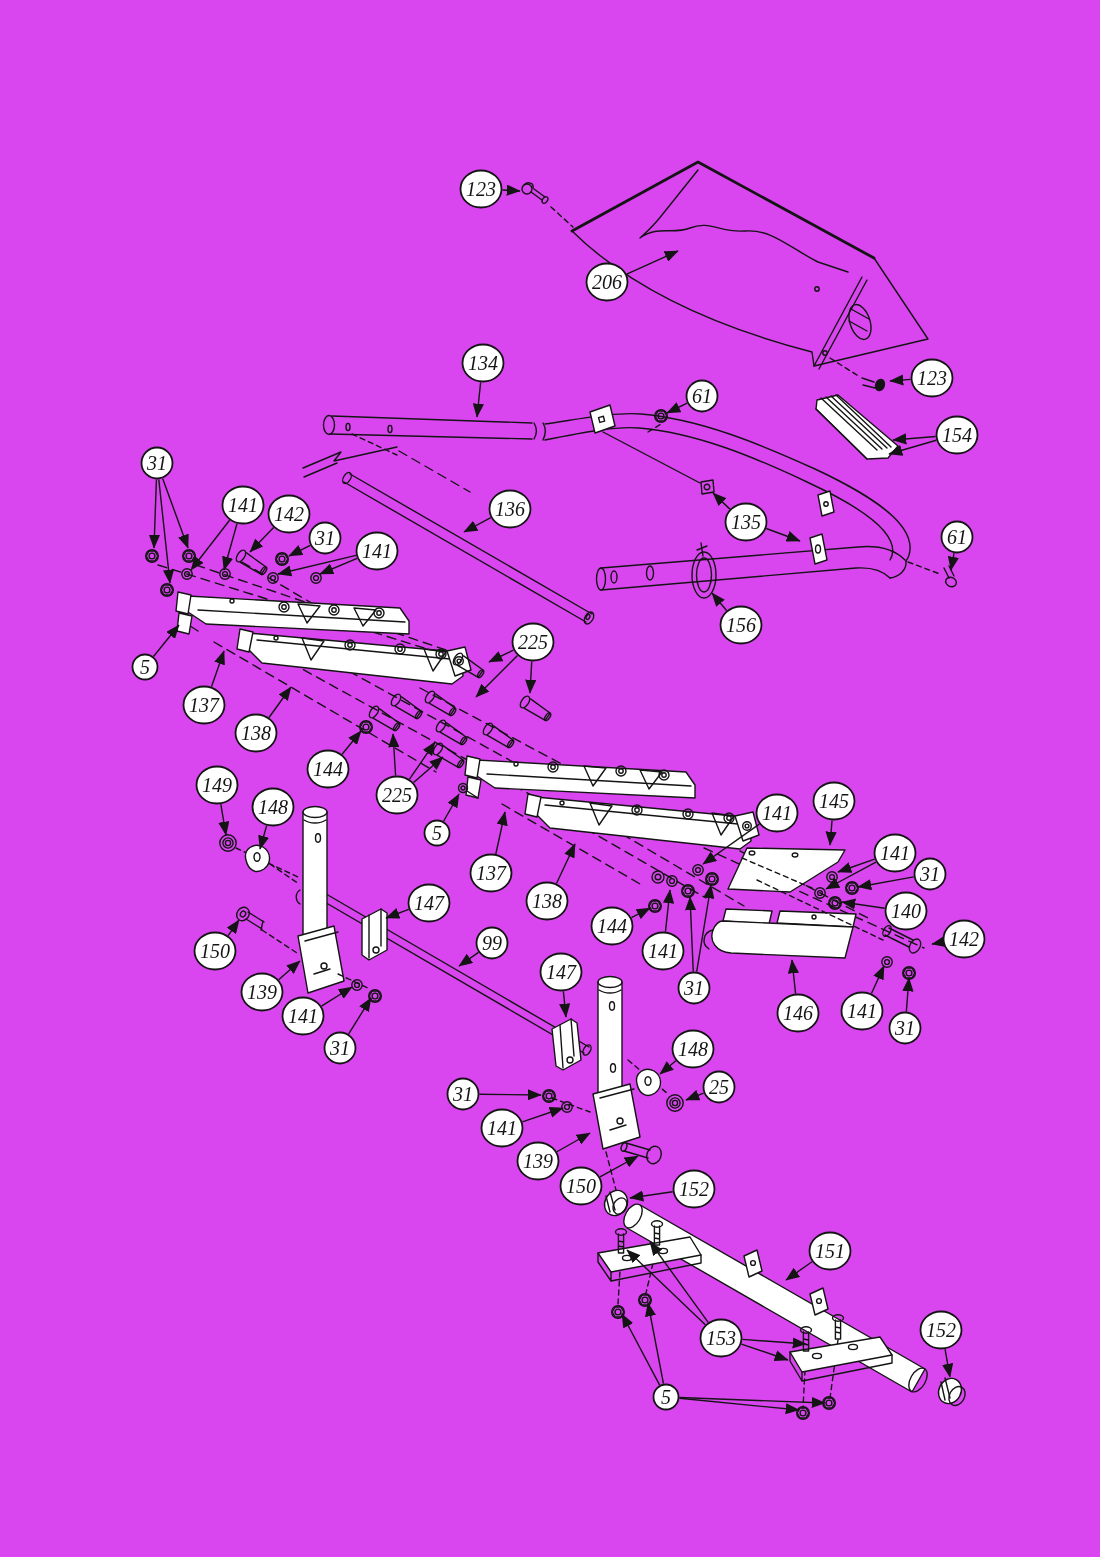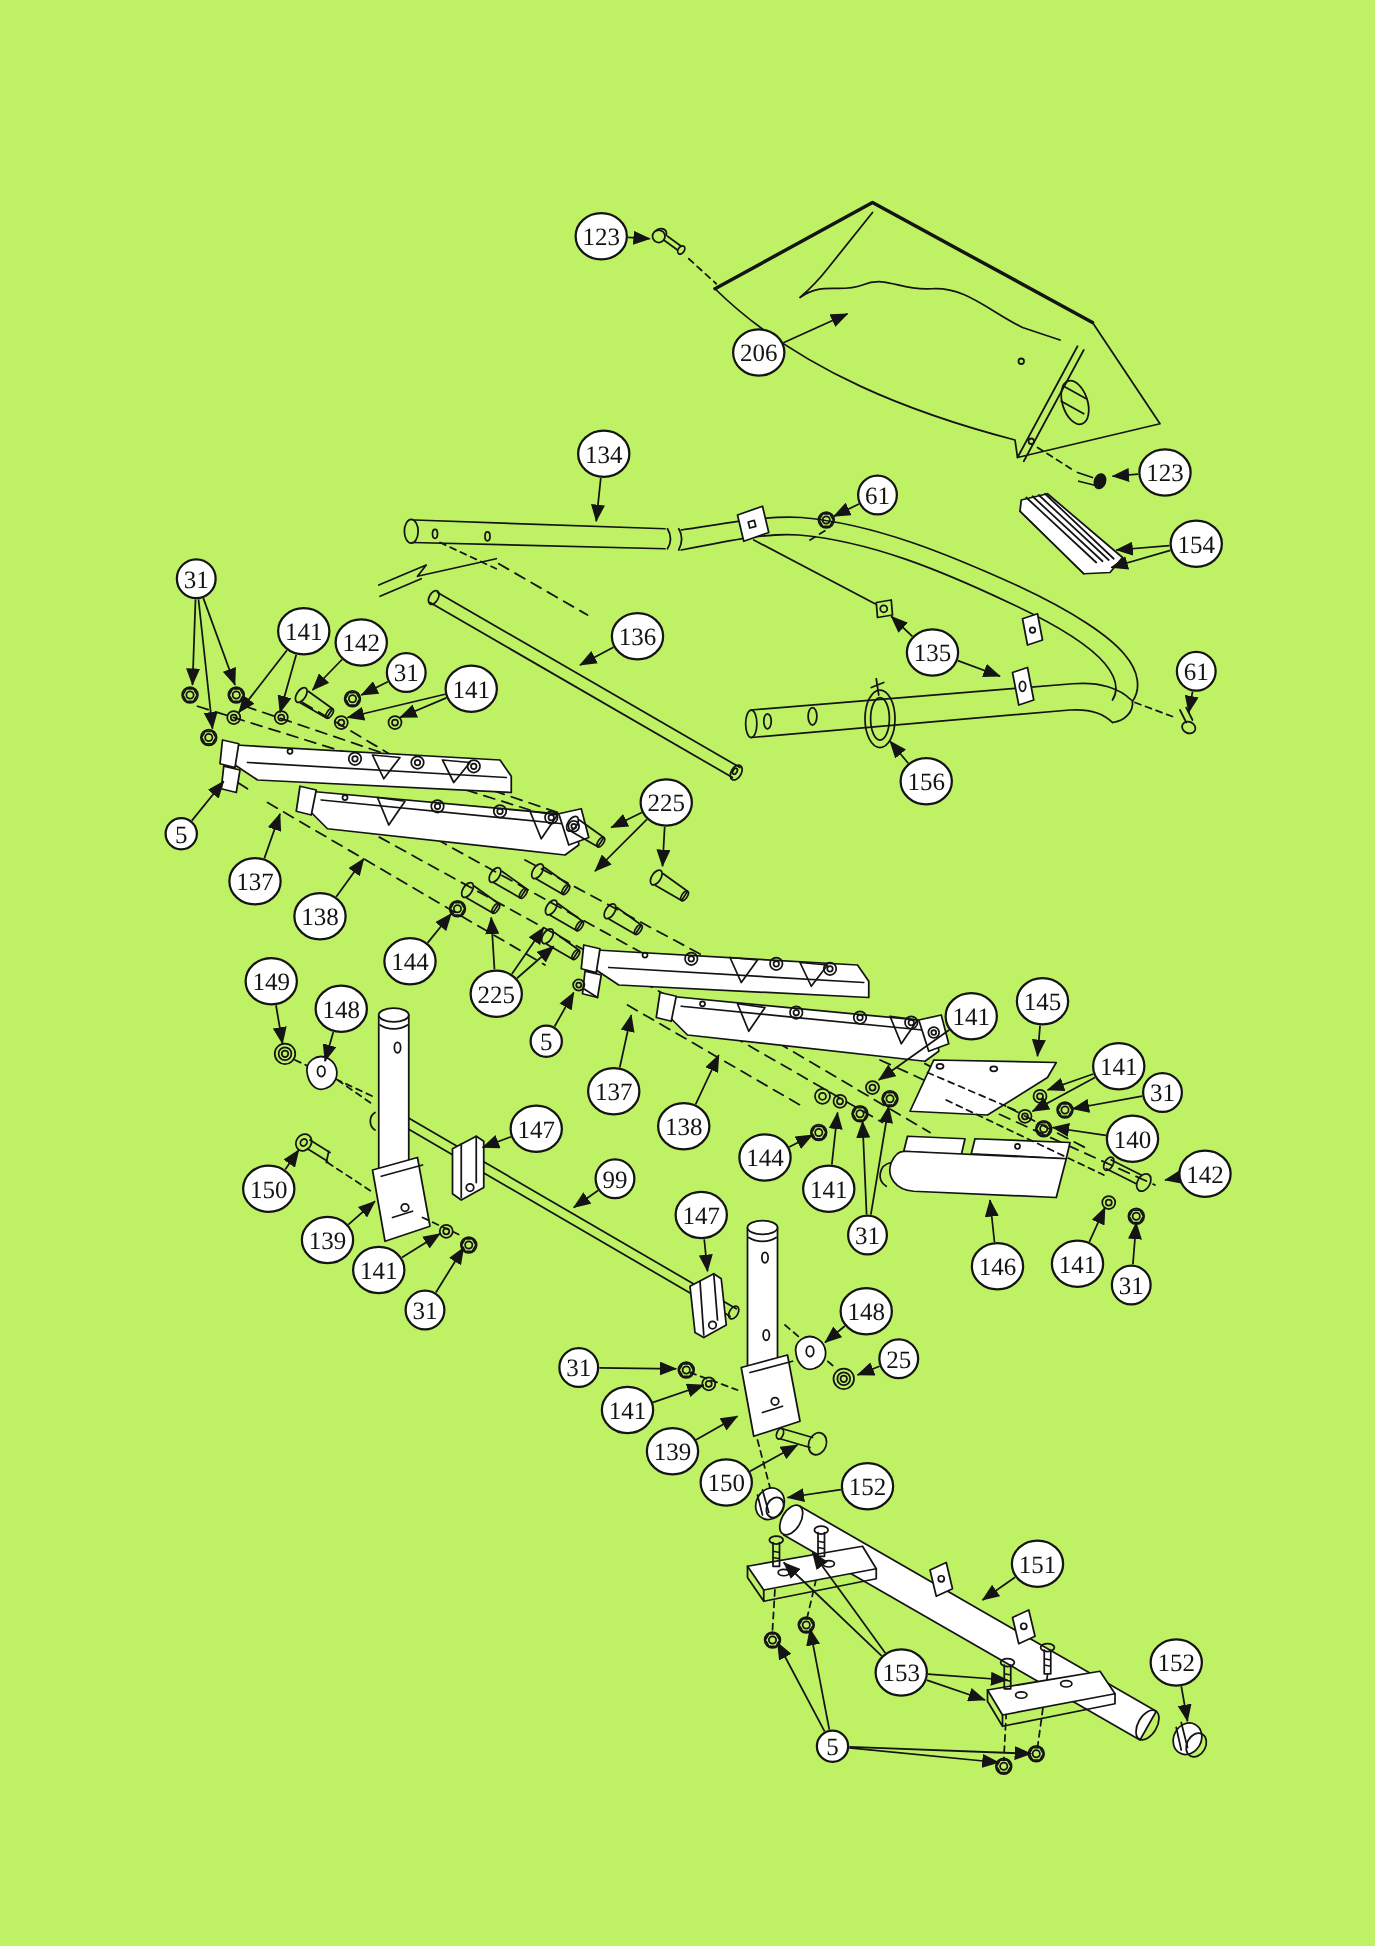--- a/index.html
+++ b/index.html
@@ -1,16 +1,16 @@
 <!DOCTYPE html>
 <html><head>
 <meta charset="utf-8">
 <style>
   html,body{margin:0;padding:0;background:#ffffff;}
-  .sheet{width:1100px;height:1557px;background:#bef264;position:relative;overflow:hidden;}
+  .sheet{width:1100px;height:1557px;background:#d946ef;position:relative;overflow:hidden;font-style:italic;}
   svg{display:block;}
   svg text{font-family:"Liberation Serif","DejaVu Serif",serif;fill:#141414;}
   .s{stroke:#141414;fill:none;stroke-width:1.4;stroke-linecap:round;stroke-linejoin:round;}
   .sw{stroke:#141414;fill:#ffffff;stroke-width:1.4;stroke-linejoin:round;}
   .f{fill:#141414;stroke:none;}
   .thick{stroke-width:2.8;}
   .dash{stroke-dasharray:9 6;}
   .dashs{stroke-dasharray:5 4;}
   .balloon{stroke:#141414;fill:#ffffff;stroke-width:1.8;}
   .leader{stroke:#141414;fill:none;stroke-width:1.4;}

